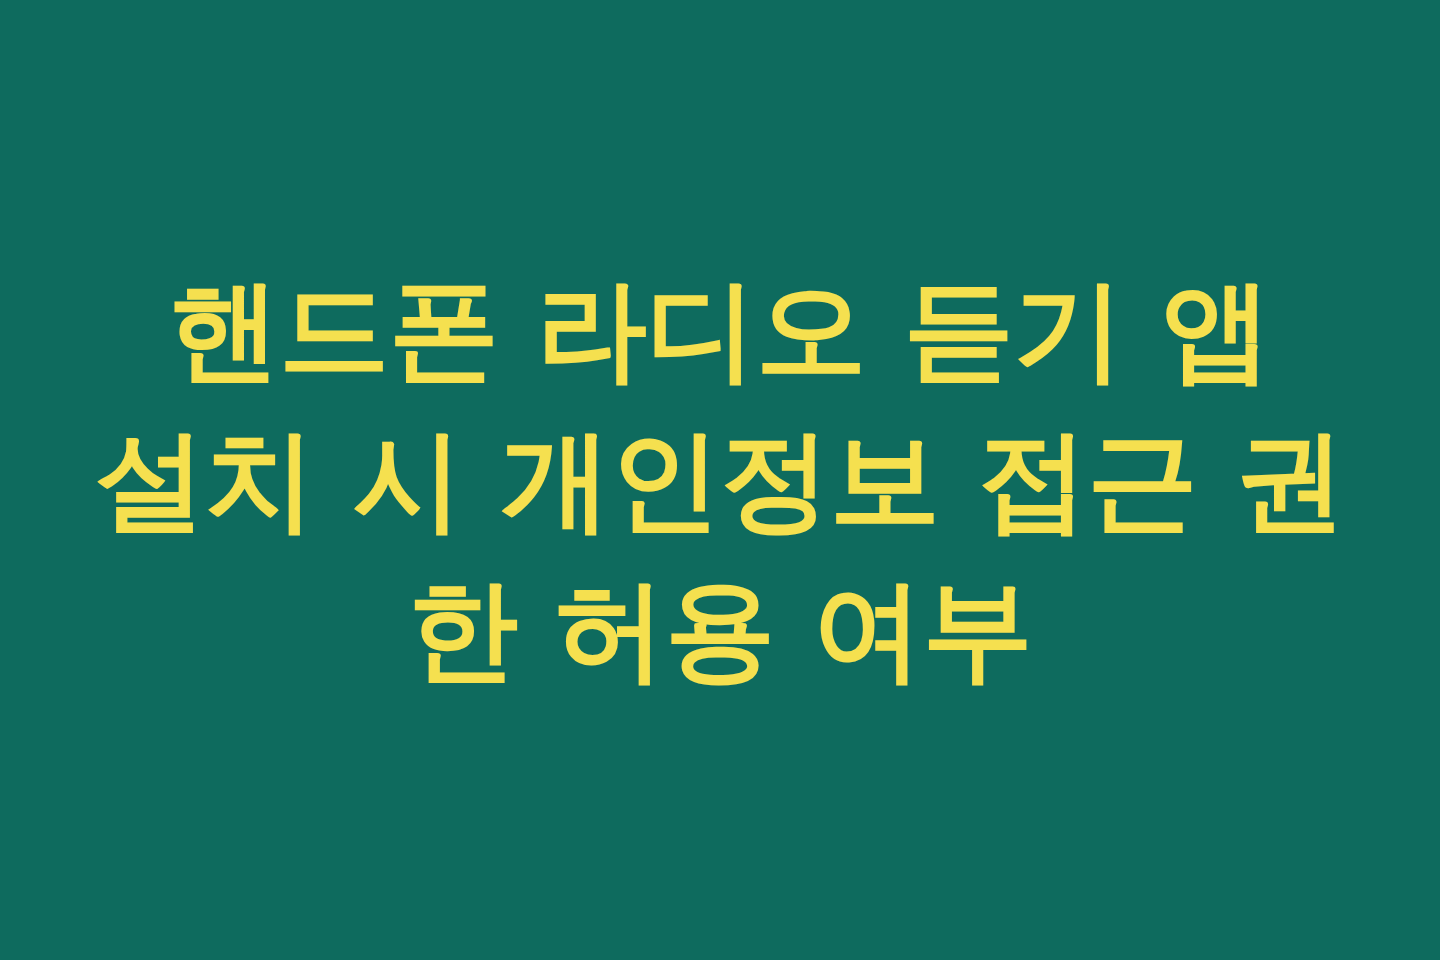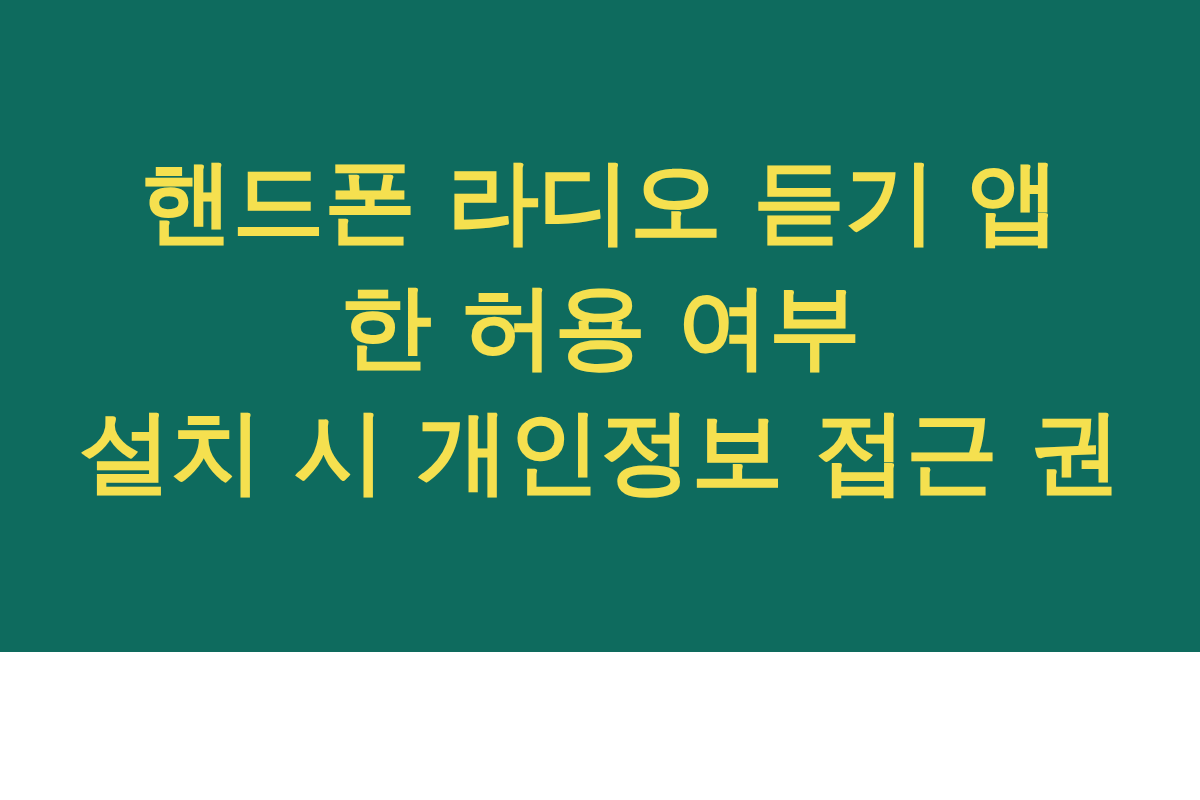--- a/index.html
+++ b/index.html
@@ -12,21 +12,21 @@
     width: 1200px;
     height: 800px;
     overflow: hidden;
     font-family: "DejaVu Sans", "Liberation Sans", sans-serif;
   }
 
   
   .thumbnail-card {
     position: relative;
     width: 1200px;
-    height: 652px;
+    height: 800px;
     box-sizing: border-box;
     display: flex;
     align-items: center;
     justify-content: center;
     background-color: #0E6B5E;
   }
 
   
   .headline {
     width: 1060px;
@@ -50,17 +50,17 @@
     white-space: pre;
   }
 </style>
 </head>
 <body>
 
 <div class="thumbnail-card" style="background-color: rgb(14, 107, 94);">
 
   <h1 class="headline" style="color: rgb(245, 224, 79); text-align: center;">
     <span class="headline-line">핸드폰 라디오 듣기 앱</span>
+    <span class="headline-line">설치 시 개인정보 접근 권</span>
     <span class="headline-line">한 허용 여부</span>
-    <span class="headline-line">설치 시 개인정보 접근 권</span>
   </h1>
 
 </div>
 
 </body></html>

